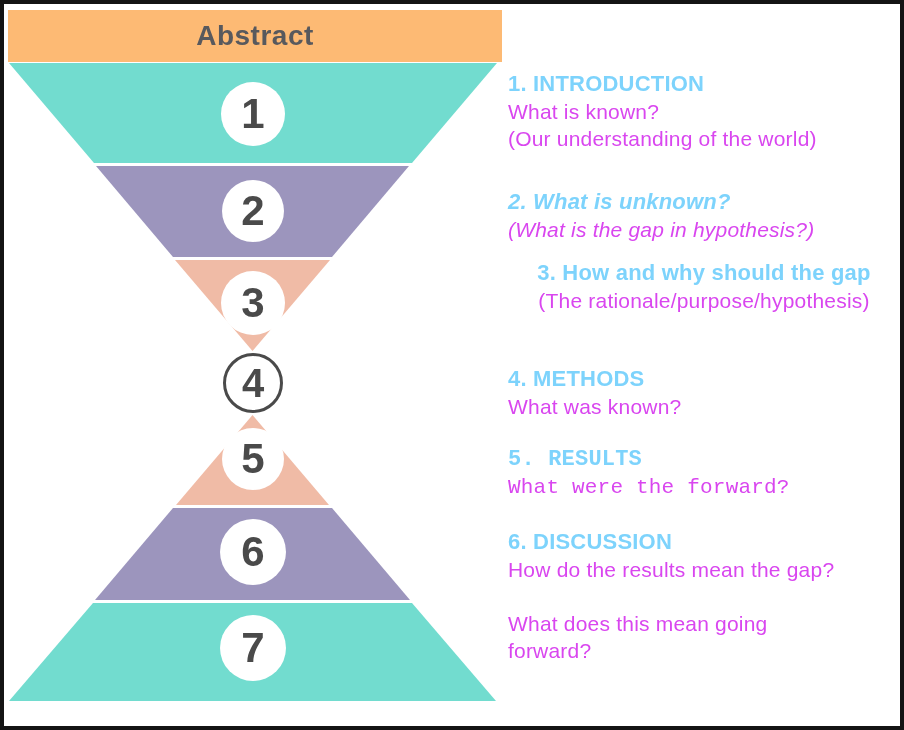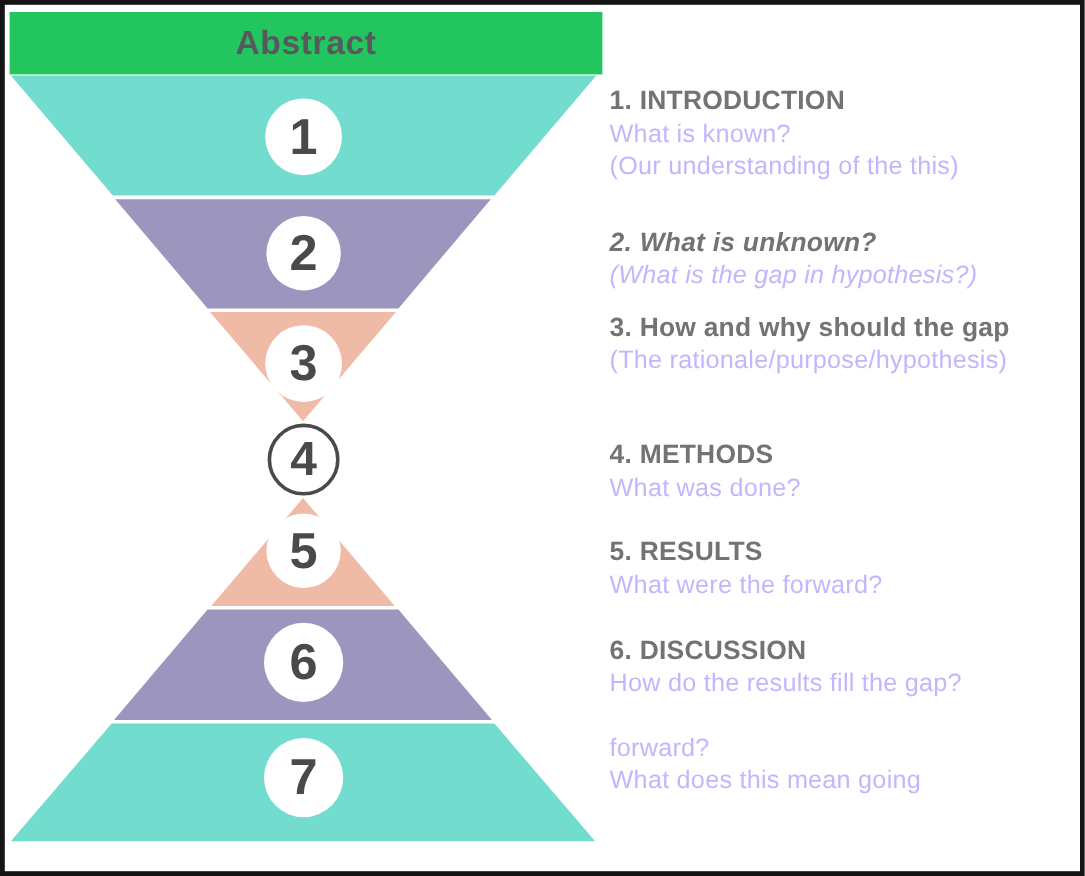--- a/index.html
+++ b/index.html
@@ -18,21 +18,21 @@
     left: 4px; top: 4px;
     width: 896px; height: 722px;
     background: #ffffff;
   }
 
   
   .abstract-bar {
     position: absolute;
     left: 8px; top: 10px;
     width: 494px; height: 52px;
-    background: #22c55e;
+    background: #fdba74;
     display: flex; align-items: center; justify-content: center;
   }
   .abstract-bar span {
     font-size: 28px;
     font-weight: bold;
     color: #58595D;
     letter-spacing: 0.5px;
   }
 
   
@@ -52,28 +52,28 @@
 
   
   .section-block {
     position: absolute;
     left: 508px;
     width: 392px;
   }
   .sec-h {
     font-size: 22px;
     font-weight: bold;
-    color: #737373;
+    color: #7dd3fc;
     line-height: 28px;
     letter-spacing: 0.2px;
     white-space: nowrap;
   }
   .sec-b {
     font-size: 21px;
-    color: #c4b5fd;
+    color: #d946ef;
     line-height: 27px;
     letter-spacing: 0.2px;
     white-space: nowrap;
   }
 </style>
 </head>
 <body>
 
 <div class="frame">
   <div class="canvas"></div>
@@ -96,55 +96,55 @@
   <div class="stage-circle" style="left:221px; top:271px; width:64px; height:64px;">3</div>
   <div class="stage-circle outlined" style="left:223px; top:353px; width:60px; height:60px;">4</div>
   <div class="stage-circle" style="left:222px; top:428px; width:62px; height:62px;">5</div>
   <div class="stage-circle" style="left:220px; top:519px; width:66px; height:66px;">6</div>
   <div class="stage-circle" style="left:220px; top:615px; width:66px; height:66px;">7</div>
 
   <div class="section-block" style="top:70px;">
     <div class="sec-h">1. INTRODUCTION</div>
     <div class="sec-h"></div>
     <div class="sec-b">What is known?</div>
-    <div class="sec-b">(Our understanding of the this)</div>
+    <div class="sec-b">(Our understanding of the world)</div>
   </div>
 
   <div class="section-block" style="top:188px;font-style:italic;">
     <div class="sec-h">2. What is unknown?</div>
     <div class="sec-h"></div>
     <div class="sec-b">(What is the gap in hypothesis?)</div>
     <div class="sec-b"></div>
   </div>
 
-  <div class="section-block" style="top:259px;">
+  <div class="section-block" style="top:259px;text-align:center;">
     <div class="sec-h">3. How and why should the gap</div>
     <div class="sec-b">(The rationale/purpose/hypothesis)</div>
     <div class="sec-b"></div>
   </div>
 
   <div class="section-block" style="top:365px;">
     <div class="sec-h">4. METHODS</div>
     <div class="sec-h"></div>
-    <div class="sec-b">What was done?</div>
+    <div class="sec-b">What was known?</div>
     <div class="sec-b"></div>
   </div>
 
-  <div class="section-block" style="top:446px;">
+  <div class="section-block" style="top:446px;font-family:Liberation Mono, monospace;">
     <div class="sec-h">5. RESULTS</div>
     <div class="sec-h"></div>
     <div class="sec-b">What were the forward?</div>
     <div class="sec-b"></div>
   </div>
 
   <div class="section-block" style="top:528px;">
     <div class="sec-h">6. DISCUSSION</div>
     <div class="sec-h"></div>
-    <div class="sec-b">How do the results fill the gap?</div>
+    <div class="sec-b">How do the results mean the gap?</div>
     <div class="sec-b"></div>
   </div>
 
   <div class="section-block" style="top:610px;">
     <div class="sec-h"></div>
+    <div class="sec-b">What does this mean going</div>
     <div class="sec-b">forward?</div>
-    <div class="sec-b">What does this mean going</div>
   </div>
 </div>
 
 </body></html>

